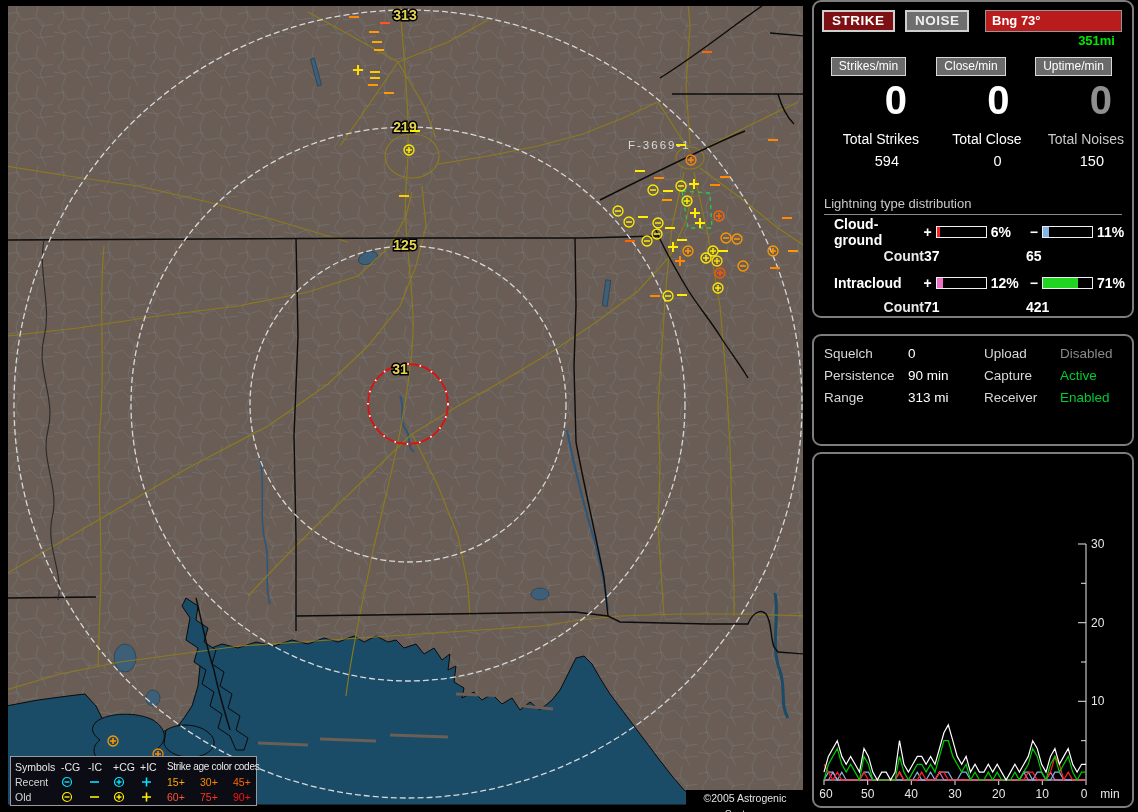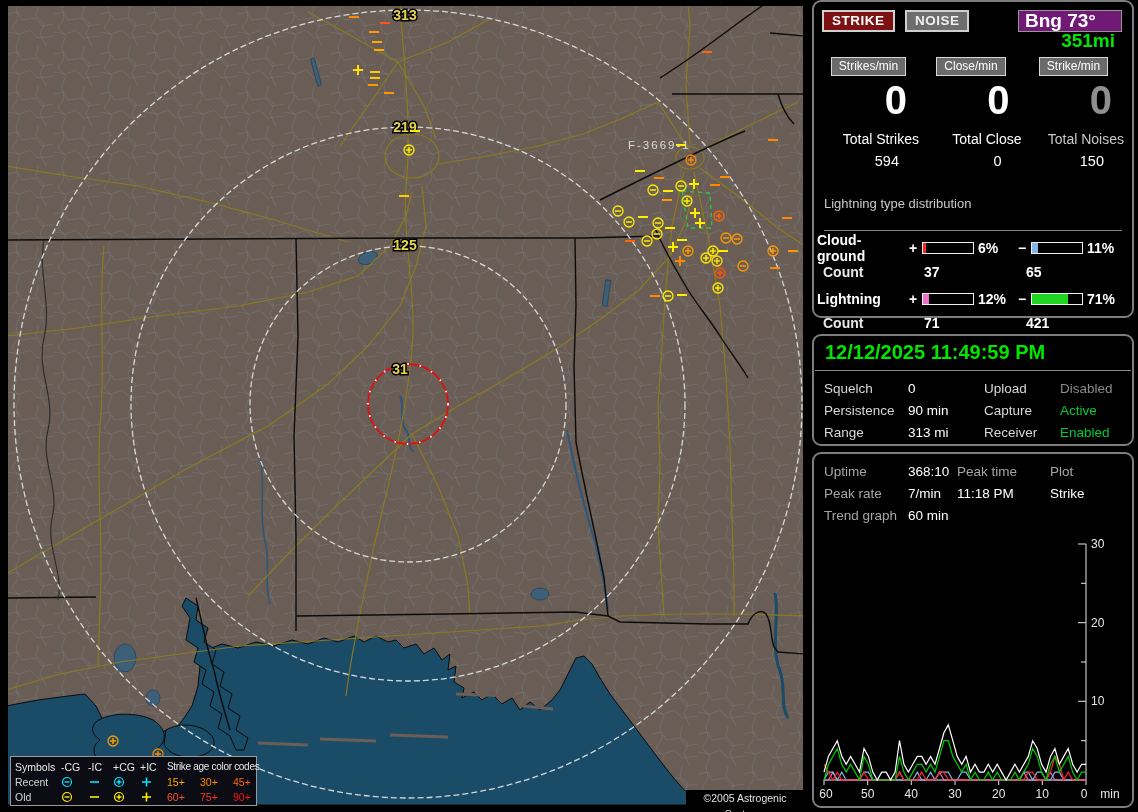--- a/index.html
+++ b/index.html
@@ -24,45 +24,45 @@
            border-radius:9px; color:#fff; }
   #panel1 { top:0;  height:318px; }
   #panel2 { top:334px; height:112px; }
   #panel3 { top:452px; height:356px; }
   
   .topbtns { position:absolute; top:8px; left:8px; right:8px; height:22px; }
   .btn { display:inline-block; font-weight:bold; font-size:13.5px; padding:1px 8px 2px;
          border:2px solid #cfcfcf; letter-spacing:0.5px; cursor:pointer; }
   .btn-strike { background:#7c1012; color:#fff; }
   .btn-noise  { background:#6e6e6e; color:#efefef; margin-left:6px; }
-  .bngbox { position:absolute; right:2px; top:0; width:104px; height:22px; background:#701a75;
-            border:1px solid #969696; font-weight:bold; font-size:19px; line-height:20px; padding:0 6px; }
+  .bngbox { position:absolute; right:2px; top:0; width:137px; height:22px; background:#b91c1c;
+            border:1px solid #969696; font-weight:bold; font-size:13px; line-height:20px; padding:0 6px; }
   .bng-rng { float:right; color:#00e600;margin-left:44px; }
   .cols { position:absolute; top:54px; left:6px; right:6px; display:flex; justify-content:space-between; }
   .col { width:101px; text-align:right; }
   .chip { display:inline-block; background:#6a6a6a; border:1px solid #d8d8d8; color:#fff;
           font-size:12px; padding:1px 7px 2px; margin-right:4px; }
   .col .chipwrap { text-align:center; }
   .rate { font-size:40px; font-weight:bold; padding-right:14px; margin-top:2px; height:48px; }
   .dim { color:#8f8f8f; }
   .tlabel { font-size:14px; margin-top:5px; padding-right:2px; }
   .tlabel.dim2 { color:#c9c9c9; }
   .tvalue { font-size:14.5px; margin-top:6px; padding-right:22px; }
   .dist { position:absolute; top:194px; left:0; right:0; }
   .dist-title { color:#c9c9c9; font-size:13px; margin:0 10px 8px; border-bottom:1px solid #8a8a8a;
-                padding-bottom:19px; }
-  .drow { display:flex; align-items:center; font-weight:bold; font-size:14px; padding-left:3px; height:18px; }
+                padding-bottom:3px; }
+  .drow { display:flex; align-items:center; font-weight:bold; font-size:14px; padding-left:20px; height:18px; }
   .d-lab { width:92px; }
   .d-sign { width:13px; }
   .bar { width:52px; height:12px; border:1px solid #f0f0f0; background:#000; margin-right:4px; }
   .bar > div { height:100%; }
   .d-pct { width:40px; }
   .d-pct2 { width:36px; }
   .crow { display:flex; font-weight:bold; font-size:14px; padding-left:9px; margin:7px 0 10px; }
-  .c-lab { width:101px; color:#e8e8e8; }
+  .c-lab { width:101px; color:#e8e8e8;text-align:right; }
   .c-v1 { width:102px; }
   
   .dt { color:#00e600; font-size:20px; font-weight:bold; padding:5px 10px 6px;
         border-bottom:1px solid #8a8a8a; margin:0 1px; }
   .grid4 { display:grid; grid-template-columns:84px 76px 76px auto; font-size:13.5px;
            row-gap:7px; padding:10px 10px 0; }
   .grid4b { display:grid; grid-template-columns:84px 49px 93px auto; font-size:13.5px;
             row-gap:7px; padding:10px 10px 0; }
   .lab { color:#d8d8d8; }
   .glab { color:#a6a6a6; }
@@ -345,21 +345,21 @@
       <div class="tlabel">Total Strikes</div>
       <div class="tvalue">594</div>
     </div>
     <div class="col">
       <div class="chipwrap"><span class="chip">Close/min</span></div>
       <div class="rate">0</div>
       <div class="tlabel">Total Close</div>
       <div class="tvalue">0</div>
     </div>
     <div class="col">
-      <div class="chipwrap"><span class="chip">Strike/min</span></div>
+      <div class="chipwrap"><span class="chip">Uptime/min</span></div>
       <div class="rate dim">0</div>
       <div class="tlabel dim2">Total Noises</div>
       <div class="tvalue">150</div>
     </div>
   </div>
   <div class="dist">
     <div class="dist-title">Lightning type distribution</div>
     <div class="drow">
       <span class="d-lab">Cloud-ground</span>
       <span class="d-sign">+</span>
@@ -372,71 +372,58 @@
           <div style="background: rgb(133, 180, 232); width: 11%;"></div>
         </span>
       <span class="d-pct2">11%</span>
     </div>
     <div class="crow">
       <span class="c-lab">Count</span>
       <span class="c-v1">37</span>
       <span>65</span>
     </div>
     <div class="drow">
-      <span class="d-lab">Lightning</span>
+      <span class="d-lab">Intracloud</span>
       <span class="d-sign">+</span>
       <span class="bar">
           <div style="background: rgb(239, 111, 196); width: 12%;"></div>
         </span>
       <span class="d-pct">12%</span>
       <span class="d-sign">−</span>
       <span class="bar">
           <div style="background: rgb(33, 212, 33); width: 71%;"></div>
         </span>
       <span class="d-pct2">71%</span>
     </div>
     <div class="crow">
       <span class="c-lab">Count</span>
       <span class="c-v1">71</span>
       <span>421</span>
     </div>
   </div>
 </div>
 
 <div id="panel2" class="panel">
-  <div class="dt">12/12/2025 11:49:59 PM</div>
   <div class="grid4">
     <span class="lab">Squelch</span>
     <span>0</span>
     <span class="lab">Upload</span>
     <span class="gry">Disabled</span>
     <span class="lab">Persistence</span>
     <span>90 min</span>
     <span class="lab">Capture</span>
     <span class="grn">Active</span>
     <span class="lab">Range</span>
     <span>313 mi</span>
     <span class="lab">Receiver</span>
     <span class="grn">Enabled</span>
   </div>
 </div>
 
 <div id="panel3" class="panel">
-  <div class="grid4b">
-    <span class="glab">Uptime</span>
-    <span>368:10</span>
-    <span class="glab">Peak time</span>
-    <span class="glab">Plot</span>
-    <span class="glab">Peak rate</span>
-    <span>7/min</span>
-    <span>11:18 PM</span>
-    <span>Strike</span>
-    <span class="glab">Trend graph</span>
-    <span>60 min</span>
-  </div>
   <svg id="trend" width="316" height="272" viewBox="0 0 316 272">
     <path class="axis" d="M270,10 L270,246 M8,246 L270,246"></path>
     <path class="axis" d="M262,10 L270,10 M262,88.7 L270,88.7 M262,167.3 L270,167.3 M265,49.3 L270,49.3 M265,128 L270,128 M265,206.7 L270,206.7"></path>
     <path class="axis" d="M8,246 L8,251 M51.7,246 L51.7,251 M95.3,246 L95.3,251 M139,246 L139,251 M182.7,246 L182.7,251 M226.3,246 L226.3,251 M270,246 L270,251"></path>
     <g id="trend-series">
         <polyline points="8.0,246.0 12.4,246.0 16.9,238.1 21.3,246.0 25.8,246.0 30.2,246.0 34.6,246.0 39.1,246.0 43.5,246.0 48.0,246.0 52.4,246.0 56.8,246.0 61.3,246.0 65.7,246.0 70.2,246.0 74.6,246.0 79.1,246.0 83.5,238.1 87.9,246.0 92.4,246.0 96.8,246.0 101.3,246.0 105.7,246.0 110.1,246.0 114.6,246.0 119.0,246.0 123.5,238.1 127.9,246.0 132.3,246.0 136.8,246.0 141.2,246.0 145.7,246.0 150.1,246.0 154.5,246.0 159.0,246.0 163.4,246.0 167.9,246.0 172.3,246.0 176.7,246.0 181.2,246.0 185.6,246.0 190.1,246.0 194.5,246.0 198.9,246.0 203.4,246.0 207.8,238.1 212.3,246.0 216.7,246.0 221.2,246.0 225.6,246.0 230.0,246.0 234.5,238.1 238.9,246.0 243.4,246.0 247.8,246.0 252.2,246.0 256.7,246.0 261.1,246.0 265.6,246.0 270.0,246.0" fill="none" stroke="#ef6fc4" stroke-width="1.2"></polyline>
         <polyline points="8.0,246.0 12.4,238.1 16.9,238.1 21.3,246.0 25.8,238.1 30.2,246.0 34.6,246.0 39.1,246.0 43.5,246.0 48.0,238.1 52.4,238.1 56.8,246.0 61.3,246.0 65.7,246.0 70.2,246.0 74.6,246.0 79.1,246.0 83.5,246.0 87.9,246.0 92.4,246.0 96.8,246.0 101.3,238.1 105.7,246.0 110.1,246.0 114.6,238.1 119.0,246.0 123.5,238.1 127.9,238.1 132.3,238.1 136.8,246.0 141.2,246.0 145.7,238.1 150.1,238.1 154.5,246.0 159.0,246.0 163.4,246.0 167.9,246.0 172.3,246.0 176.7,246.0 181.2,246.0 185.6,246.0 190.1,246.0 194.5,246.0 198.9,246.0 203.4,246.0 207.8,238.1 212.3,238.1 216.7,246.0 221.2,238.1 225.6,238.1 230.0,246.0 234.5,246.0 238.9,238.1 243.4,238.1 247.8,246.0 252.2,246.0 256.7,246.0 261.1,246.0 265.6,246.0 270.0,246.0" fill="none" stroke="#85b4e8" stroke-width="1.2"></polyline>
         <polyline points="8.0,230.3 12.4,238.1 16.9,246.0 21.3,238.1 25.8,246.0 30.2,246.0 34.6,246.0 39.1,246.0 43.5,246.0 48.0,238.1 52.4,246.0 56.8,246.0 61.3,246.0 65.7,246.0 70.2,246.0 74.6,246.0 79.1,246.0 83.5,238.1 87.9,246.0 92.4,246.0 96.8,246.0 101.3,246.0 105.7,238.1 110.1,246.0 114.6,246.0 119.0,246.0 123.5,238.1 127.9,238.1 132.3,246.0 136.8,246.0 141.2,246.0 145.7,246.0 150.1,246.0 154.5,246.0 159.0,246.0 163.4,246.0 167.9,246.0 172.3,246.0 176.7,246.0 181.2,246.0 185.6,246.0 190.1,246.0 194.5,246.0 198.9,246.0 203.4,246.0 207.8,246.0 212.3,238.1 216.7,238.1 221.2,246.0 225.6,246.0 230.0,246.0 234.5,238.1 238.9,222.4 243.4,230.3 247.8,246.0 252.2,238.1 256.7,246.0 261.1,246.0 265.6,246.0 270.0,246.0" fill="none" stroke="#ff2222" stroke-width="1.2"></polyline>
         <polyline points="8.0,246.0 12.4,230.3 16.9,222.4 21.3,214.5 25.8,230.3 30.2,238.1 34.6,230.3 39.1,238.1 43.5,246.0 48.0,222.4 52.4,230.3 56.8,246.0 61.3,246.0 65.7,246.0 70.2,246.0 74.6,246.0 79.1,246.0 83.5,222.4 87.9,238.1 92.4,246.0 96.8,238.1 101.3,230.3 105.7,230.3 110.1,238.1 114.6,230.3 119.0,238.1 123.5,222.4 127.9,206.7 132.3,206.7 136.8,222.4 141.2,230.3 145.7,238.1 150.1,230.3 154.5,246.0 159.0,238.1 163.4,246.0 167.9,246.0 172.3,238.1 176.7,246.0 181.2,238.1 185.6,246.0 190.1,246.0 194.5,246.0 198.9,238.1 203.4,246.0 207.8,238.1 212.3,230.3 216.7,214.5 221.2,222.4 225.6,238.1 230.0,246.0 234.5,230.3 238.9,222.4 243.4,238.1 247.8,230.3 252.2,222.4 256.7,238.1 261.1,246.0 265.6,238.1 270.0,238.1" fill="none" stroke="#00cc00" stroke-width="1.2"></polyline>
         <polyline points="8.0,238.1 12.4,222.4 16.9,214.5 21.3,206.7 25.8,222.4 30.2,230.3 34.6,222.4 39.1,230.3 43.5,238.1 48.0,214.5 52.4,222.4 56.8,238.1 61.3,246.0 65.7,238.1 70.2,238.1 74.6,246.0 79.1,238.1 83.5,206.7 87.9,230.3 92.4,238.1 96.8,230.3 101.3,222.4 105.7,222.4 110.1,230.3 114.6,222.4 119.0,230.3 123.5,214.5 127.9,198.8 132.3,190.9 136.8,206.7 141.2,222.4 145.7,230.3 150.1,222.4 154.5,238.1 159.0,230.3 163.4,238.1 167.9,238.1 172.3,230.3 176.7,238.1 181.2,230.3 185.6,238.1 190.1,246.0 194.5,238.1 198.9,230.3 203.4,238.1 207.8,230.3 212.3,222.4 216.7,206.7 221.2,214.5 225.6,230.3 230.0,238.1 234.5,222.4 238.9,214.5 243.4,230.3 247.8,222.4 252.2,214.5 256.7,230.3 261.1,238.1 265.6,230.3 270.0,230.3" fill="none" stroke="#ffffff" stroke-width="1.2"></polyline>

